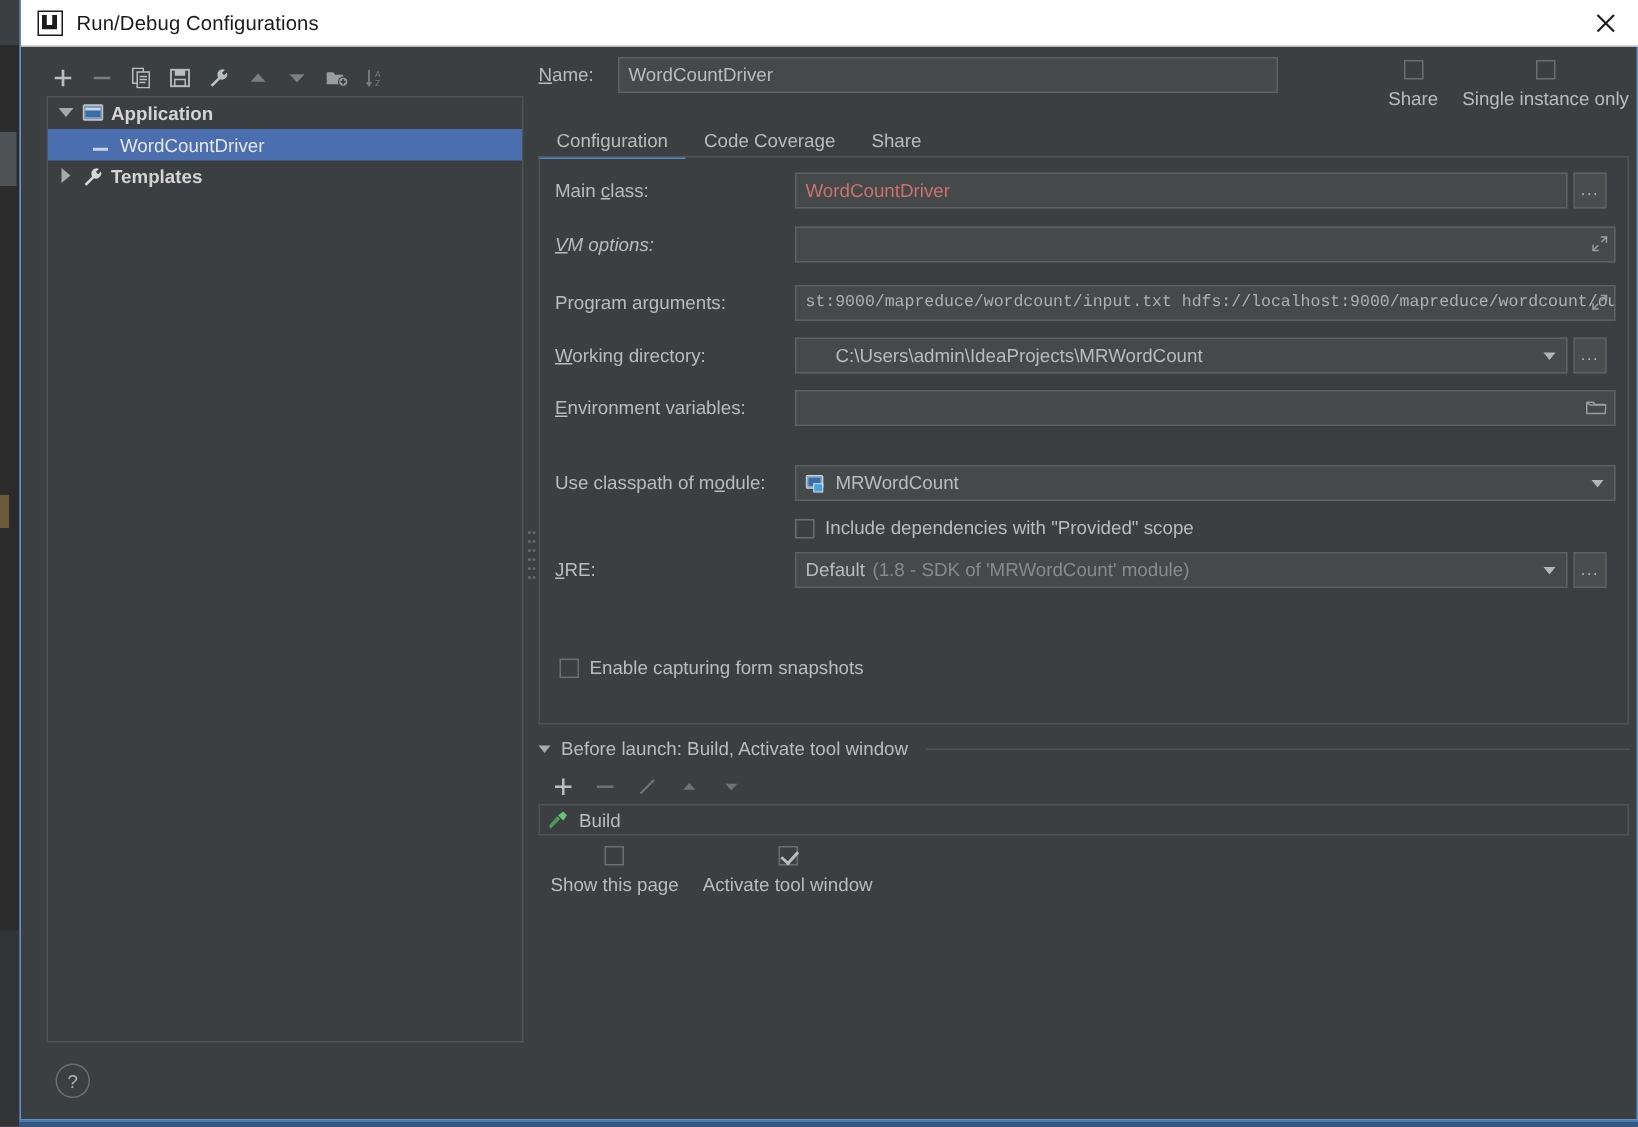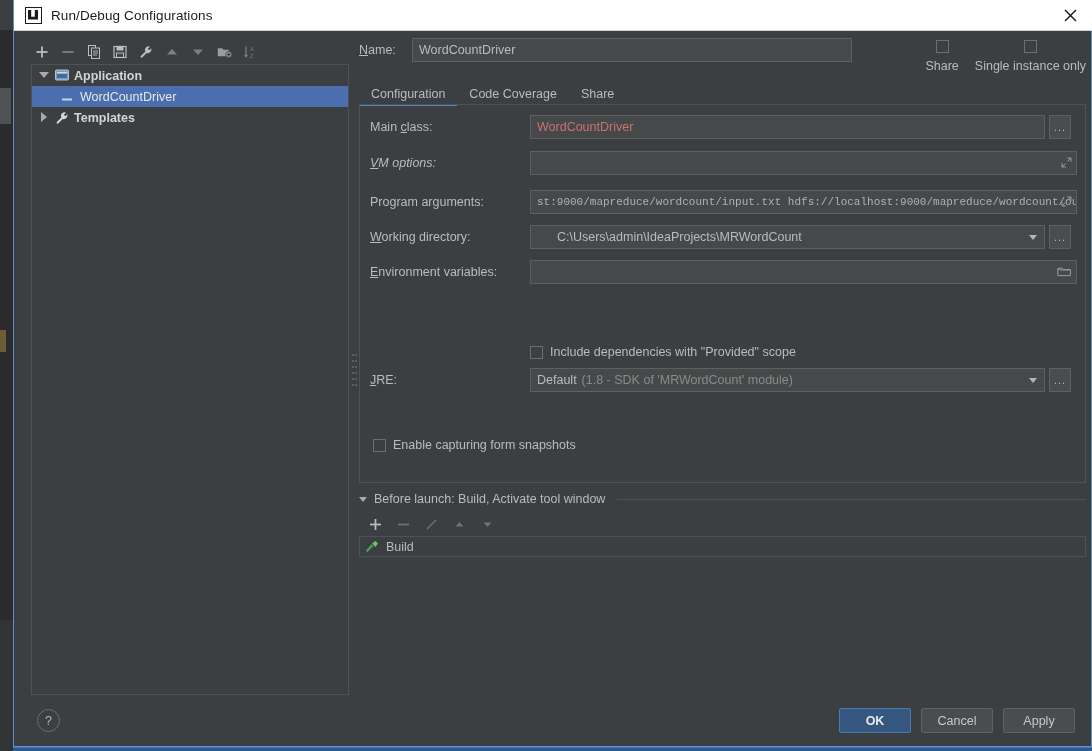--- a/index.html
+++ b/index.html
@@ -473,20 +473,34 @@
           <span></span>
           <span class="folder-ico">
             <svg width="14" height="12" viewBox="0 0 14 12">
               <path d="M0.8 2.2h4.4l1.2 1.5h6.8" fill="none" stroke="#9a9c9d" stroke-width="1"></path>
               <path d="M0.8 2.6v7h12.4l0.5-5.6H3.2z" fill="none" stroke="#9a9c9d" stroke-width="1"></path>
             </svg>
           </span>
         </div>
       </div>
 
+      <div class="field-row" style="left:10px; top:205px;">
+        <span class="flabel" style="width:160px;">Use classpath of m<span class="u">o</span>dule:</span>
+        <div class="ctl" style="width:547px;">
+          <span style="margin-right:6px; display:flex;">
+            <svg width="14" height="13" viewBox="0 0 14 13">
+              <rect x="0.5" y="1" width="11" height="8.5" rx="0.8" fill="#8aa6c4" stroke="#cfd6dd" stroke-width="0.8"></rect>
+              <rect x="2" y="2.5" width="8" height="5.5" fill="#3b6ea8"></rect>
+              <rect x="5.5" y="6.5" width="6" height="5.5" fill="#49a0d8" stroke="#cfe3f2" stroke-width="0.7"></rect>
+            </svg>
+          </span>
+          <span>MRWordCount</span>
+          <span class="arrow-dd"></span>
+        </div>
+      </div>
 
       <div class="inline-chk" style="left:170px; top:240px;">
         <span class="chk"></span>
         <span>Include dependencies with "Provided" scope</span>
       </div>
 
       <div class="field-row" style="left:10px; top:263px;">
         <span class="flabel" style="width:160px;"><span class="u">J</span>RE:</span>
         <div class="ctl" style="width:515px;">
           <span>Default</span>
@@ -541,22 +555,27 @@
     <div class="bl-list">
       <span style="display:flex;">
         <svg width="14" height="14" viewBox="0 0 14 14">
           <path d="M2 12.5L8.5 6l-2-2L1 10.5z" fill="#499c54"></path>
           <path d="M7 3.5l3.5-2.5 2.5 2.5-2.5 3.5z" fill="#6fbf72"></path>
         </svg>
       </span>
       <span class="lbl">Build</span>
     </div>
 
+    <div class="bl-checks">
+      <label class="chk-wrap">
+        <span class="chk"></span>
+        <span>Show this page</span>
+      </label>
+      <label class="chk-wrap">
+        <span class="chk checked"></span>
+        <span>Activate tool window</span>
+      </label>
+    </div>
 
     <div class="help-btn">?</div>
-    <div class="btn-row">
-      <div class="btn primary">OK</div>
-      <div class="btn">Cancel</div>
-      <div class="btn">Apply</div>
-    </div>
 
   </div>
 </div>
 
 </body></html>

